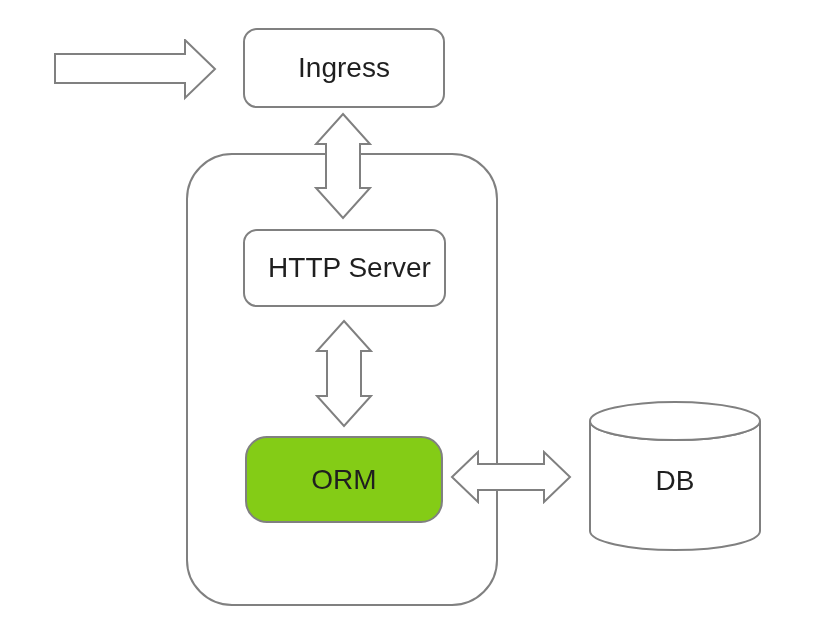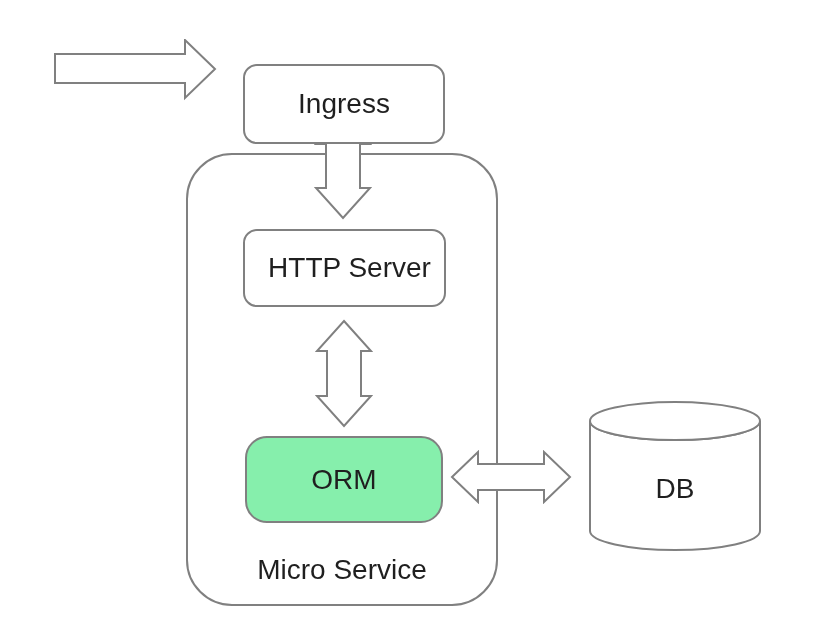--- a/index.html
+++ b/index.html
@@ -19,21 +19,21 @@
     border: 2px solid #808080;
     background: #ffffff;
     display: flex;
     align-items: center;
     justify-content: center;
     font-size: 28px;
   }
   .label {
     position: absolute;
     display: flex;
-    align-items: flex-end;
+    align-items: flex-start;
     justify-content: center;
     font-size: 28px;
   }
   svg .shape {
     fill: #ffffff;
     stroke: #808080;
     stroke-width: 2;
     stroke-linejoin: miter;
   }
 </style>
@@ -54,35 +54,32 @@
   </svg>
 
   <svg class="abs" style="left:315px; top:319px;" width="58" height="109" viewBox="0 0 58 109">
     <polygon class="shape" points="29,2 56,32 46,32 46,77 56,77 29,107 2,77 12,77 12,32 2,32"></polygon>
   </svg>
 
   <svg class="abs" style="left:450px; top:450px;" width="122" height="54" viewBox="0 0 122 54">
     <polygon class="shape" points="2,27 28,2 28,14 94,14 94,2 120,27 94,52 94,40 28,40 28,52"></polygon>
   </svg>
 
-  <div class="node" style="left:243px; top:28px; width:202px; height:80px; border-radius:14px;margin-top:36px;">
+  <div class="node" style="left:243px; top:28px; width:202px; height:80px; border-radius:14px;">
     <span>Ingress</span>
   </div>
 
   <div class="node" style="left:243px; top:229px; width:203px; height:78px; border-radius:14px;padding-left:10px;">
     <span>HTTP Server</span>
   </div>
 
-  <div class="node" style="left: 245px; top: 436px; width: 198px; height: 87px; border-radius: 22px; background-color: #86efac;">
+  <div class="node" style="left: 245px; top: 436px; width: 198px; height: 87px; border-radius: 22px; background-color: #84cc16;">
     <span>ORM</span>
   </div>
 
-  <div class="label" style="left:186px; top:546px; width:312px; height:40px;">
-    <span>Micro Service</span>
-  </div>
 
   <svg class="abs" style="left:588px; top:400px;" width="174" height="152" viewBox="0 0 174 152">
     <path class="shape" d="M 2 21 L 2 131 A 85 19 0 0 0 172 131 L 172 21 A 85 19 0 0 1 2 21 Z"></path>
     <ellipse class="shape" cx="87" cy="21" rx="85" ry="19"></ellipse>
   </svg>
   <div class="label" style="left:588px; top:465px; width:174px; height:40px;">
     <span>DB</span>
   </div>
 
 </div>

